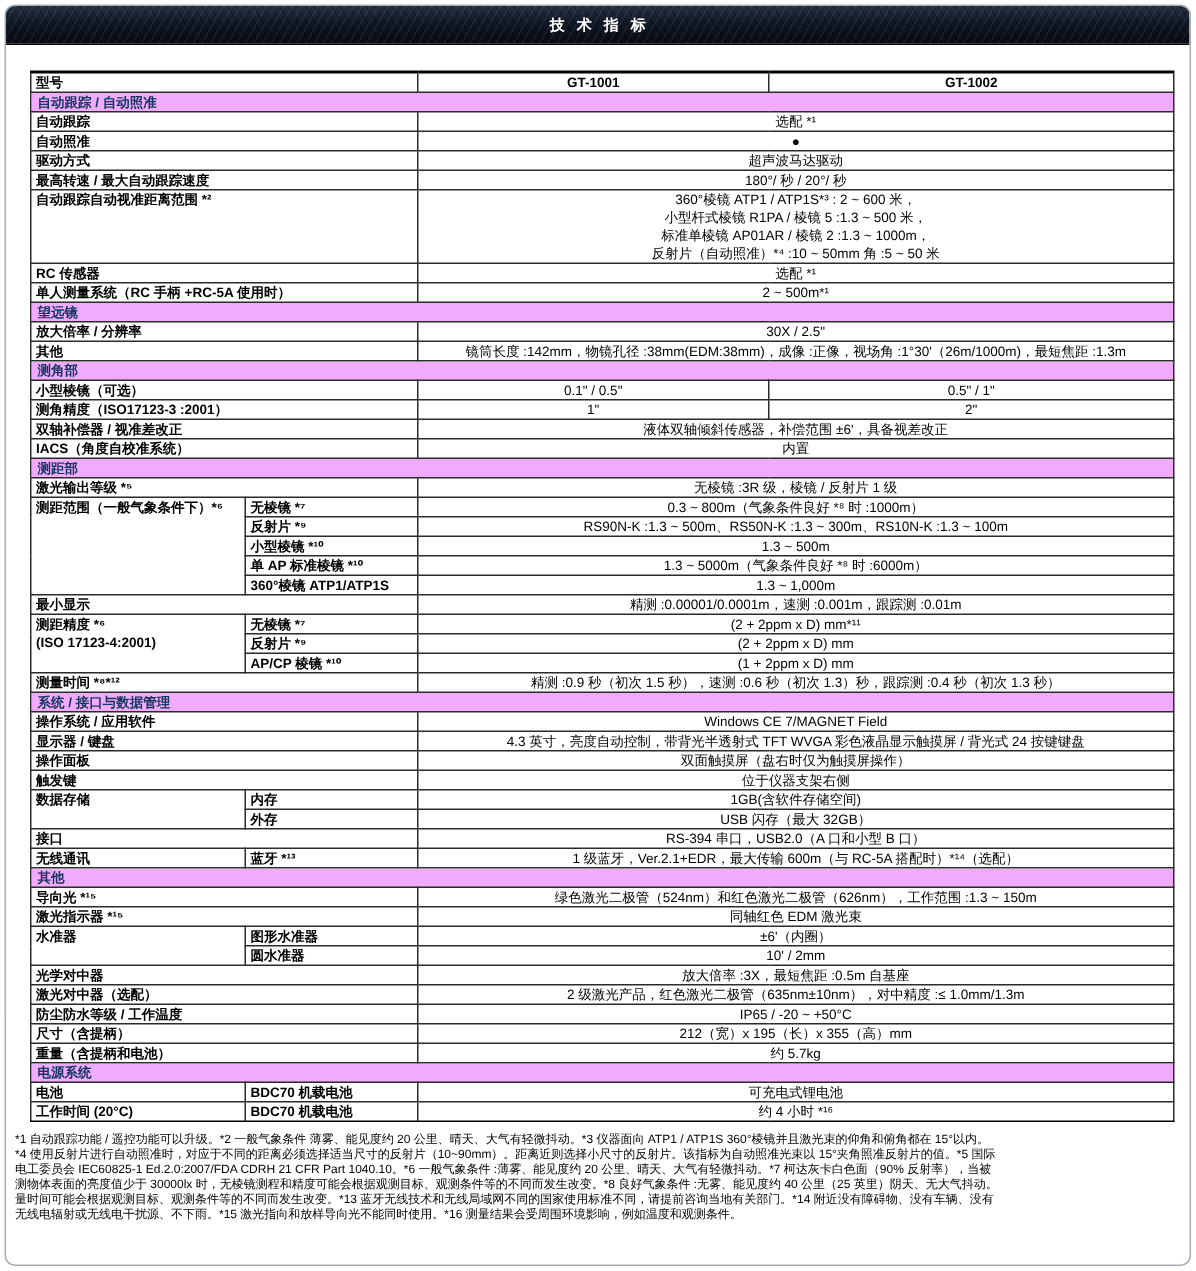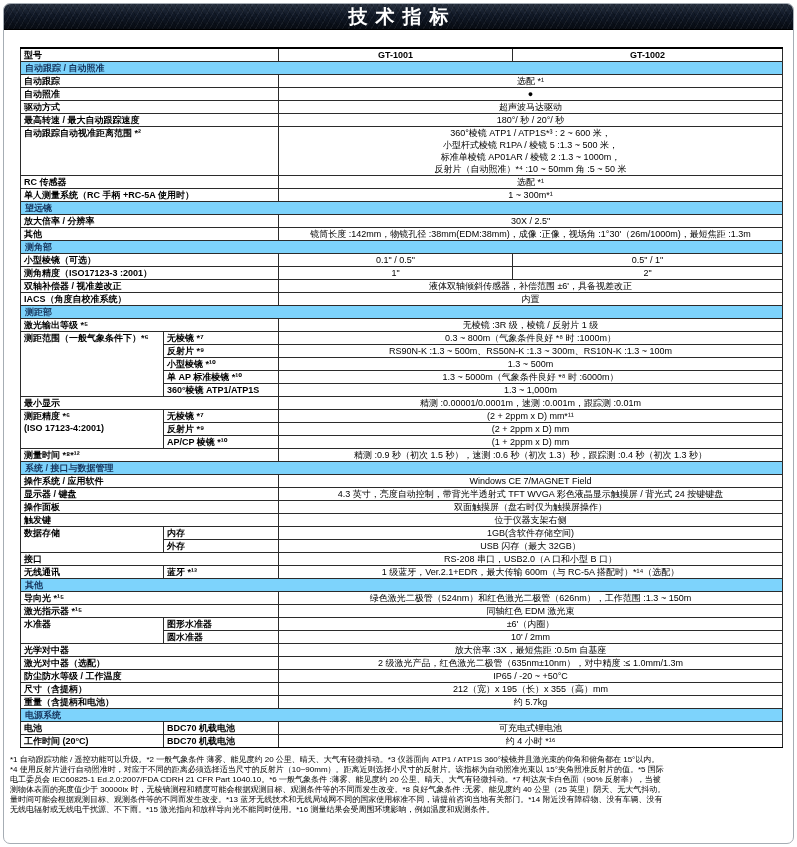--- a/index.html
+++ b/index.html
@@ -1,25 +1,25 @@
 <!DOCTYPE html>
 <html><head>
 <meta charset="utf-8">
 <style>
   html,body{margin:0;padding:0;background:#fff;}
   body{width:797px;height:847px;position:relative;font-family:"Liberation Sans","DejaVu Sans",sans-serif;-webkit-font-smoothing:antialiased;}
   .page{position:absolute;top:3px;left:3px;right:3px;bottom:3px;border:1px solid #a6adb4;border-radius:7px;background:#fff;overflow:hidden;}
   .titlebar{position:relative;height:25px;background:linear-gradient(180deg,#27303f 0%,#101826 45%,#070b12 100%);display:flex;align-items:center;justify-content:center;border-bottom:1px solid #000;}
   .titlebar::after{content:"";position:absolute;inset:0;background:repeating-linear-gradient(120deg,rgba(255,255,255,.06) 0 1px,transparent 1px 5px),repeating-linear-gradient(60deg,rgba(0,0,0,.22) 0 1px,transparent 1px 5px);}
-  .title{position:relative;z-index:2;color:#fff;font-size:19px;font-weight:700;letter-spacing:8px;padding-left:8px;}
+  .title{position:relative;z-index:2;color:#fff;font-size:10px;font-weight:700;letter-spacing:8px;padding-left:8px;}
   table.spec{border-collapse:collapse;table-layout:fixed;width:762px;margin:17px 0 0 16px;padding-left:35px;}
   table.spec td{border:1px solid #2b2b2b;height:12px;line-height:12px;font-size:9px;padding:0 3px;overflow:hidden;white-space:nowrap;color:#000;}
   td.lb{text-align:left;font-weight:700;color:#1d2c4c;padding-left:4px;}
   td.vl{text-align:center;font-weight:400;color:#000;}
-  tr.sec td{background:#7dd3fc;color:#17365d;font-weight:700;text-align:left;padding-left:4px;}
+  tr.sec td{background:#f0abfc;color:#17365d;font-weight:700;text-align:left;padding-left:4px;}
   tr.model td{font-weight:700;color:#000;border-top:2px solid #000;}
   tr.model td.lb{color:#000;}
   td.gl{vertical-align:top;}
   td.ml div{height:12px;line-height:12px;text-align:center;}
   tr:last-child td{border-bottom:1.5px solid #000;}
   .footnotes{margin:7px 16px 0 6px;font-size:8px;line-height:10px;color:#000;}
   .footnotes div{white-space:nowrap;overflow:hidden;}
 </style>
 </head>
 <body>
@@ -72,21 +72,21 @@
         <div>标准单棱镜 AP01AR / 棱镜 2 :1.3 ~ 1000m，</div>
         <div>反射片（自动照准）*⁴ :10 ~ 50mm 角 :5 ~ 50 米</div>
       </td>
     </tr>
     <tr>
       <td class="lb" colspan="2">RC 传感器</td>
       <td class="vl" colspan="2">选配 *¹</td>
     </tr>
     <tr>
       <td class="lb" colspan="2">单人测量系统（RC 手柄 +RC-5A 使用时）</td>
-      <td class="vl" colspan="2">1 ~ 300m*¹</td>
+      <td class="vl" colspan="2">2 ~ 500m*¹</td>
     </tr>
 
     <tr class="sec">
           <td colspan="4">望远镜</td>
         </tr>
 
     <tr>
       <td class="lb" colspan="2">放大倍率 / 分辨率</td>
       <td class="vl" colspan="2">30X / 2.5"</td>
     </tr>
@@ -196,21 +196,21 @@
       <td class="lb gl" rowspan="2">数据存储</td>
       <td class="lb">内存</td>
       <td class="vl" colspan="2">1GB(含软件存储空间)</td>
     </tr>
     <tr>
       <td class="lb">外存</td>
       <td class="vl" colspan="2">USB 闪存（最大 32GB）</td>
     </tr>
     <tr>
       <td class="lb" colspan="2">接口</td>
-      <td class="vl" colspan="2">RS-208 串口，USB2.0（A 口和小型 B 口）</td>
+      <td class="vl" colspan="2">RS-394 串口，USB2.0（A 口和小型 B 口）</td>
     </tr>
     <tr>
       <td class="lb">无线通讯</td>
       <td class="lb">蓝牙 *¹³</td>
       <td class="vl" colspan="2">1 级蓝牙，Ver.2.1+EDR，最大传输 600m（与 RC-5A 搭配时）*¹⁴（选配）</td>
     </tr>
 
     <tr class="sec">
           <td colspan="4">其他</td>
         </tr>

